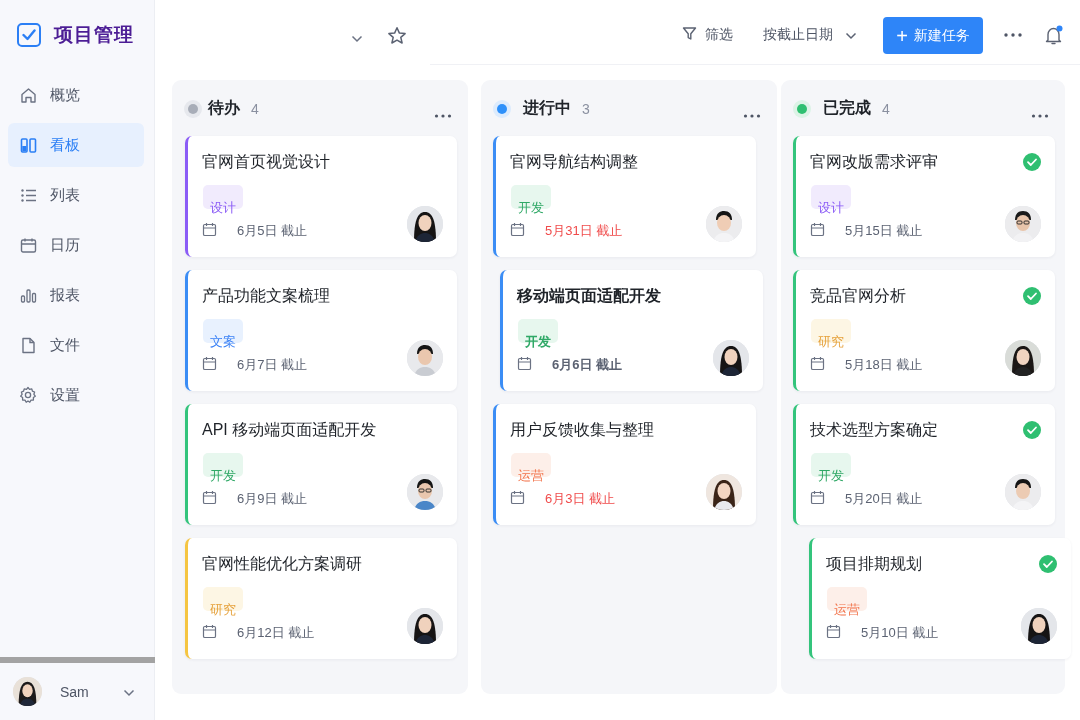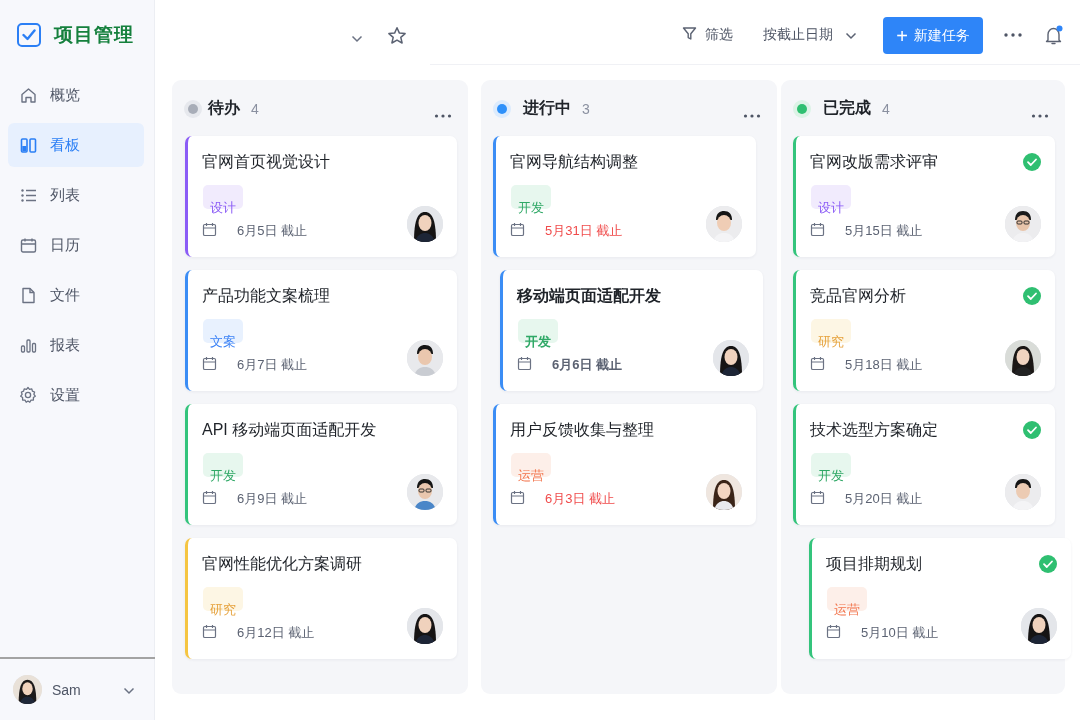--- a/index.html
+++ b/index.html
@@ -14,31 +14,31 @@
   .sidebar {
     position: absolute; left: 0; top: 0; width: 155px; height: 720px;
     background: #f7f8fc;
     border-right: 1px solid #eceef3;
   }
   .brand { position: absolute; left: 17px; top: 22px; display: flex; align-items: center; }
   .brand-logo {
     width: 24px; height: 24px; border: 2.5px solid #2b7ff5; border-radius: 5px;
     display: flex; align-items: center; justify-content: center;
   }
-  .brand-title { margin-left: 13px; font-size: 19px; font-weight: 700; color: #15803d; letter-spacing: 1px; }
+  .brand-title { margin-left: 13px; font-size: 19px; font-weight: 700; color: #4c1d95; letter-spacing: 1px; }
   .nav { position: absolute; left: 8px; top: 73px; width: 136px; }
   .nav-item {
     height: 44px; display: flex; align-items: center; padding-left: 11px;
     border-radius: 6px; margin-bottom: 6px; color: #4e5565; font-size: 15px; cursor: pointer;
   }
   .nav-item .ico { width: 18px; height: 18px; display: flex; align-items: center; justify-content: center; margin-right: 13px; }
   .nav-item.active { background: #e7f0fe; color: #2b7ff5; }
   .user {
     position: absolute; left: 0; bottom: 0; width: 155px; height: 63px;
-    border-top: 2px solid #a3a3a3; display: flex; align-items: center; padding-left: 13px;
+    border-top: 6px solid #a3a3a3; display: flex; align-items: center; padding-left: 13px; gap: 8px;
   }
   .user .name { margin-left: 10px; font-size: 14px; color: #4e5565; flex: 1; }
   .user .chev { margin-right: 20px; }
   
   .header { position: absolute; left: 155px; top: 0; width: 925px; height: 66px; }
   .proj-title { position: absolute; left: 23px; top: 24px; font-size: 21px; font-weight: 700; color: #1f2329; letter-spacing: 0.5px; }
   .proj-chev { position: absolute; left: 196px; top: 29px; }
   .star { position: absolute; left: 232px; top: 26px; }
   .filter { position: absolute; left: 527px; top: 26px; display: flex; align-items: center; font-size: 14px; color: #4e5565; }
   .filter span { margin-left: 8px; }
@@ -130,35 +130,35 @@
         <svg width="17" height="17" viewBox="0 0 17 17">
             <rect x="1.5" y="3" width="14" height="12" rx="1.5" fill="none" stroke="#6b7283" stroke-width="1.4"></rect>
             <path d="M1.5 7 H15.5 M5 1.5 V4.5 M12 1.5 V4.5" stroke="#6b7283" stroke-width="1.4"></path>
           </svg>
       </span>
       <span>日历</span>
     </div>
     <div class="nav-item">
       <span class="ico">
         <svg width="17" height="17" viewBox="0 0 17 17">
-            <path d="M3 1.5 H10 L14 5.5 V15.5 H3 Z" fill="none" stroke="#6b7283" stroke-width="1.4" stroke-linejoin="round"></path>
-            <path d="M10 1.5 V5.5 H14" fill="none" stroke="#6b7283" stroke-width="1.4"></path>
-          </svg>
-      </span>
-      <span>文件</span>
-    </div>
-    <div class="nav-item">
-      <span class="ico">
-        <svg width="17" height="17" viewBox="0 0 17 17">
             <rect x="1.5" y="9" width="3" height="6" rx="1" fill="none" stroke="#6b7283" stroke-width="1.3"></rect>
             <rect x="7" y="3" width="3" height="12" rx="1" fill="none" stroke="#6b7283" stroke-width="1.3"></rect>
             <rect x="12.5" y="6.5" width="3" height="8.5" rx="1" fill="none" stroke="#6b7283" stroke-width="1.3"></rect>
           </svg>
       </span>
       <span>报表</span>
+    </div>
+    <div class="nav-item">
+      <span class="ico">
+        <svg width="17" height="17" viewBox="0 0 17 17">
+            <path d="M3 1.5 H10 L14 5.5 V15.5 H3 Z" fill="none" stroke="#6b7283" stroke-width="1.4" stroke-linejoin="round"></path>
+            <path d="M10 1.5 V5.5 H14" fill="none" stroke="#6b7283" stroke-width="1.4"></path>
+          </svg>
+      </span>
+      <span>文件</span>
     </div>
     <div class="nav-item">
       <span class="ico">
         <svg width="18" height="18" viewBox="0 0 18 18">
             <path d="M9 1.5 L10.5 3.3 L12.8 2.8 L13.4 5.1 L15.6 6 L14.9 8.3 L16.3 10.2 L14.4 11.6 L14.4 14 L12 14.1 L10.8 16.2 L9 15 L7.2 16.2 L6 14.1 L3.6 14 L3.6 11.6 L1.7 10.2 L3.1 8.3 L2.4 6 L4.6 5.1 L5.2 2.8 L7.5 3.3 Z" fill="none" stroke="#6b7283" stroke-width="1.3" stroke-linejoin="round"></path>
             <circle cx="9" cy="9" r="2.6" fill="none" stroke="#6b7283" stroke-width="1.3"></circle>
           </svg>
       </span>
       <span>设置</span>
     </div>

